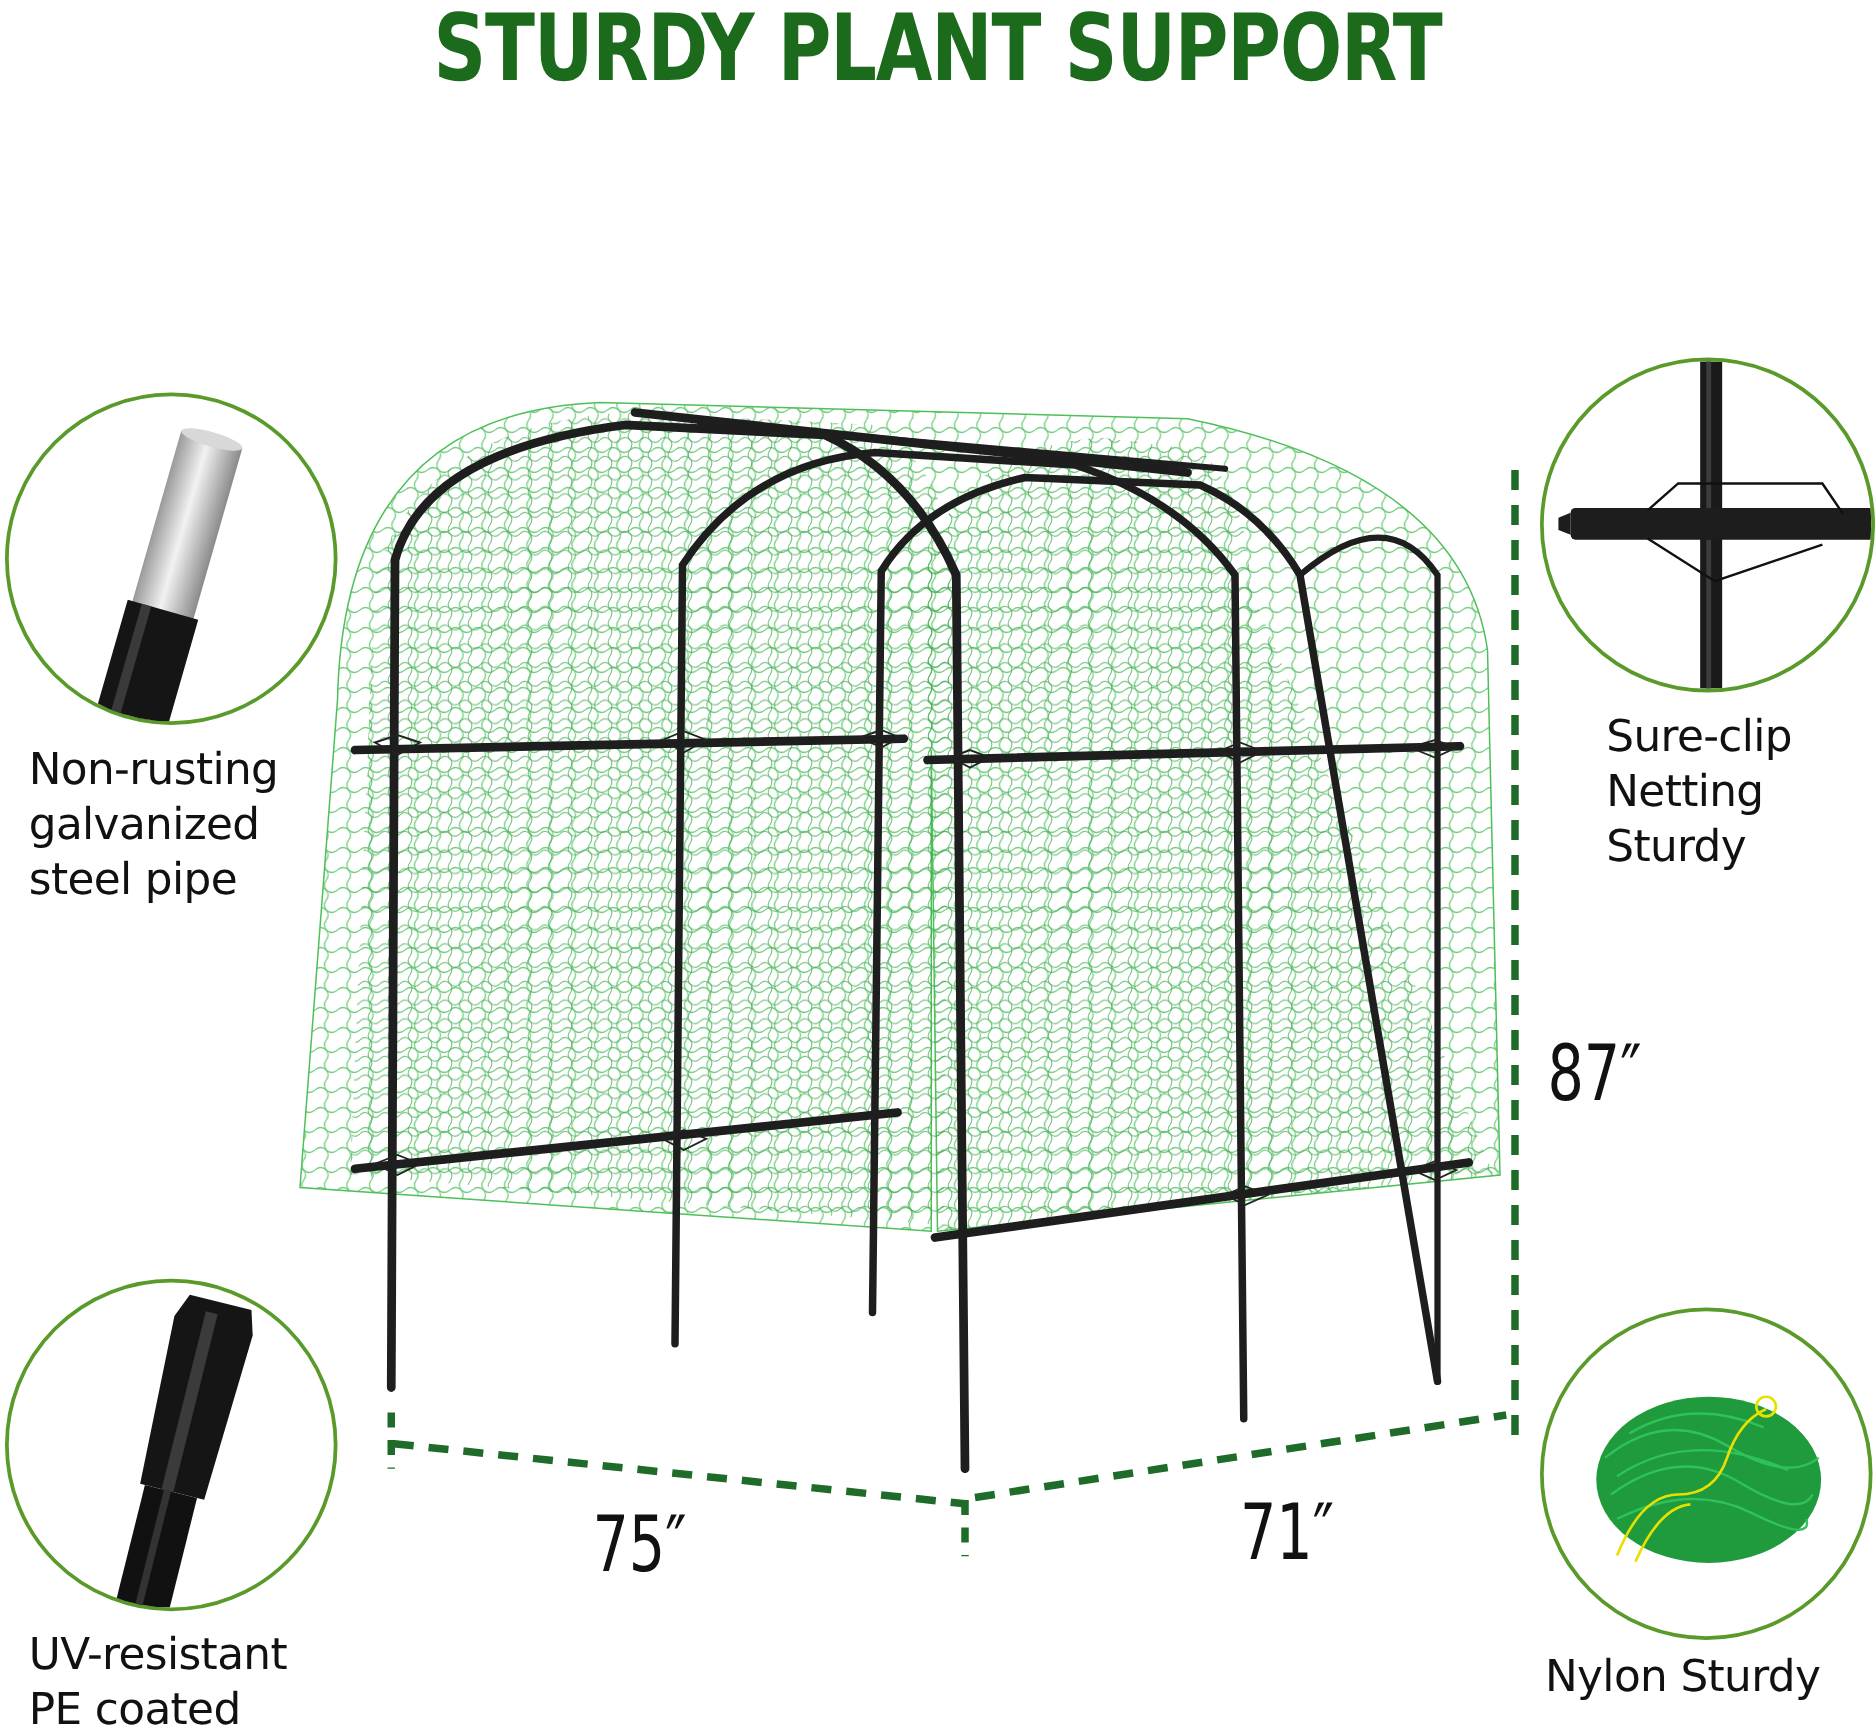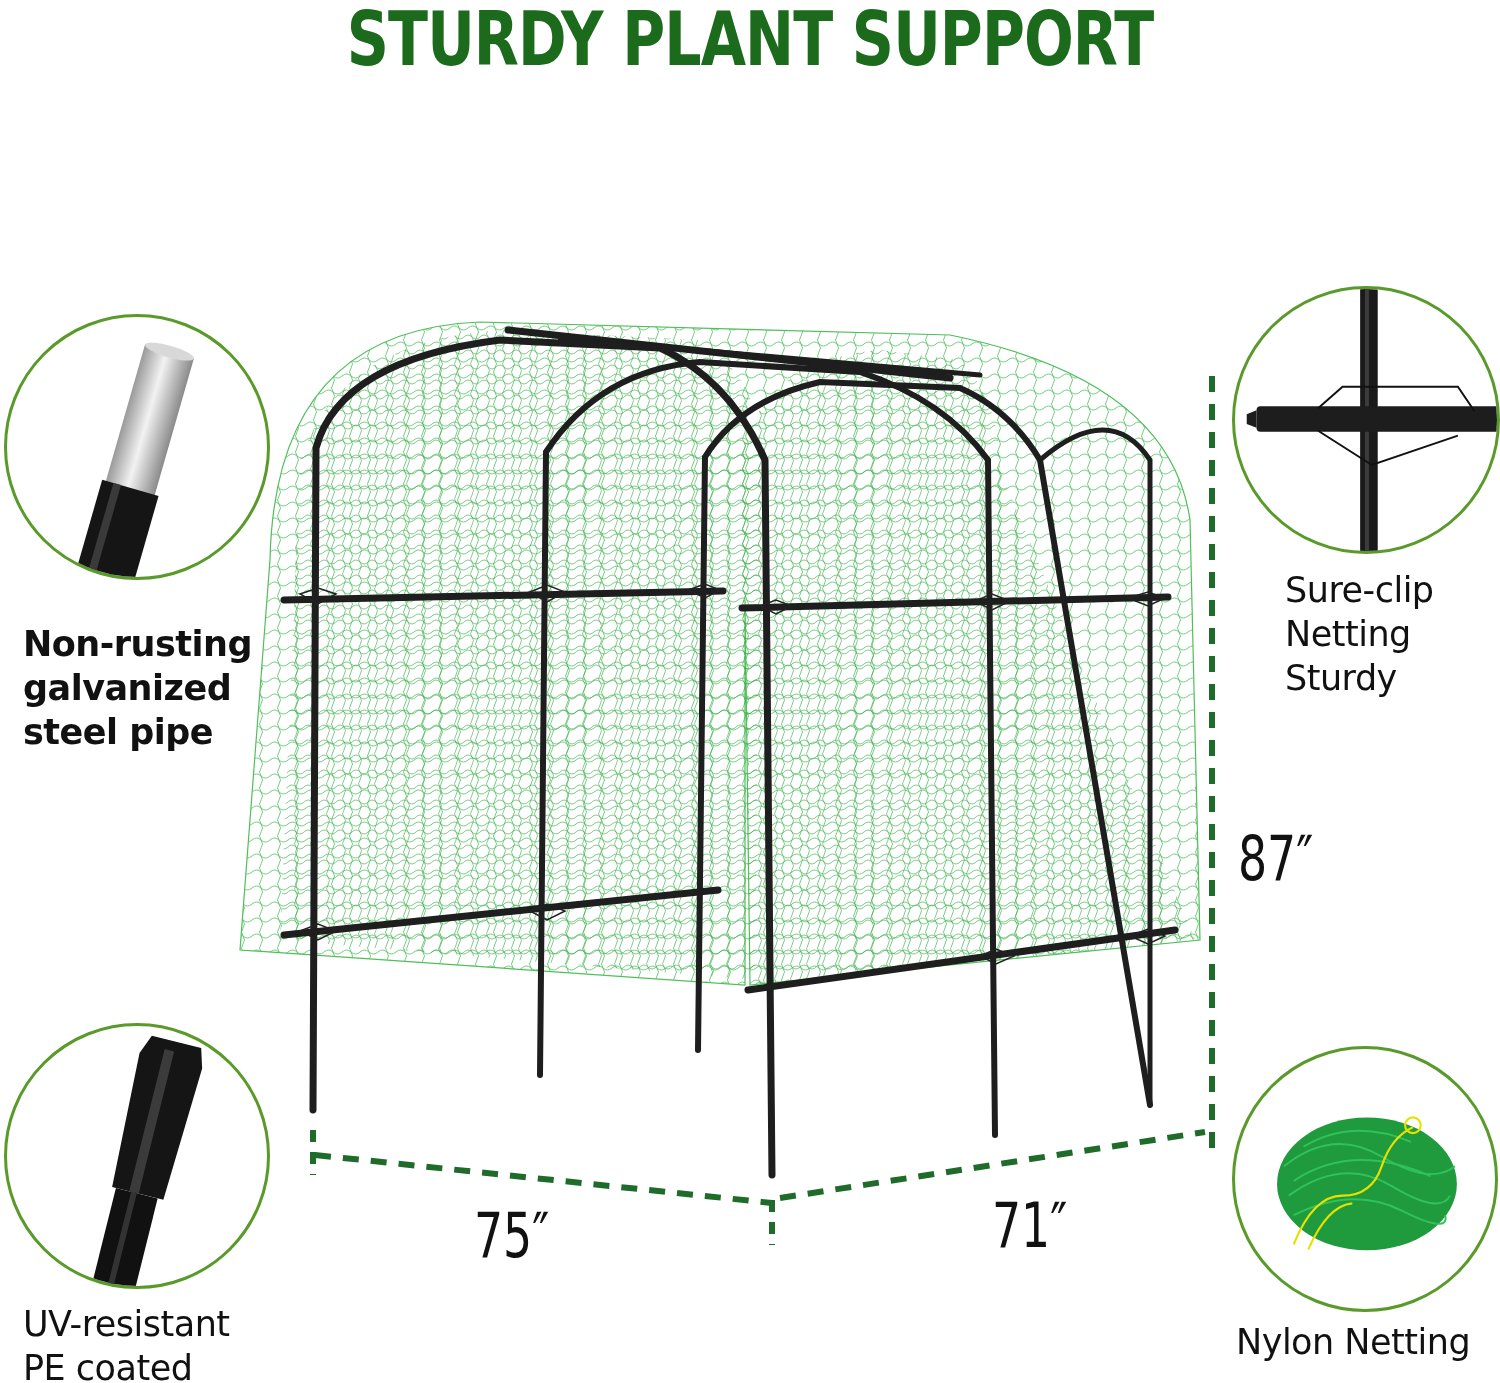--- a/index.html
+++ b/index.html
@@ -147,21 +147,21 @@
       </linearGradient>
     </defs>
     <g transform="rotate(16 133 133)">
       <rect x="112" y="30" width="52" height="150" fill="url(#steel)"></rect>
       <ellipse cx="138" cy="30" rx="26" ry="6" fill="#d8d8d8"></ellipse>
       <rect x="108" y="175" width="60" height="130" fill="#151515"></rect>
       <rect x="120" y="175" width="8" height="130" fill="#3a3a3a"></rect>
     </g>
   </svg>
 </div>
-<div class="caption" style="left:23px; top:622px;font-weight:bold;">Non-rusting
+<div class="caption" style="left:23px; top:594px;">Non-rusting
 galvanized
 steel pipe</div>
 
 <div class="badge" style="left:1232px; top:286px; width:268px; height:268px;">
   <svg viewBox="0 0 268 268">
     <rect x="128" y="0" width="18" height="268" fill="#1a1a1a"></rect>
     <rect x="133" y="0" width="4" height="268" fill="#3c3c3c"></rect>
     <rect x="22" y="120" width="250" height="26" rx="4" fill="#1d1d1d"></rect>
     <path d="M22 124 L12 128 L12 138 L22 142" fill="#1d1d1d"></path>
     <path d="M85 122 L110 100 L228 100 L245 125 M85 145 L140 180 L228 150" fill="none" stroke="#111" stroke-width="2"></path>
@@ -194,13 +194,13 @@
       <path d="M70 100 Q120 70 180 95"></path>
       <path d="M60 135 Q120 95 200 130"></path>
     </g>
     <g fill="none" stroke="#e8e000" stroke-width="2.2">
       <path d="M60 200 Q80 150 110 150 Q140 150 150 120 Q160 90 182 80"></path>
       <path d="M75 205 Q95 160 120 158"></path>
       <circle cx="182" cy="78" r="8"></circle>
     </g>
   </svg>
 </div>
-<div class="caption" style="left:1236px; top:1320px;">Nylon Netting</div>
+<div class="caption" style="left:1236px; top:1320px;">Nylon Sturdy</div>
 
 </body></html>

